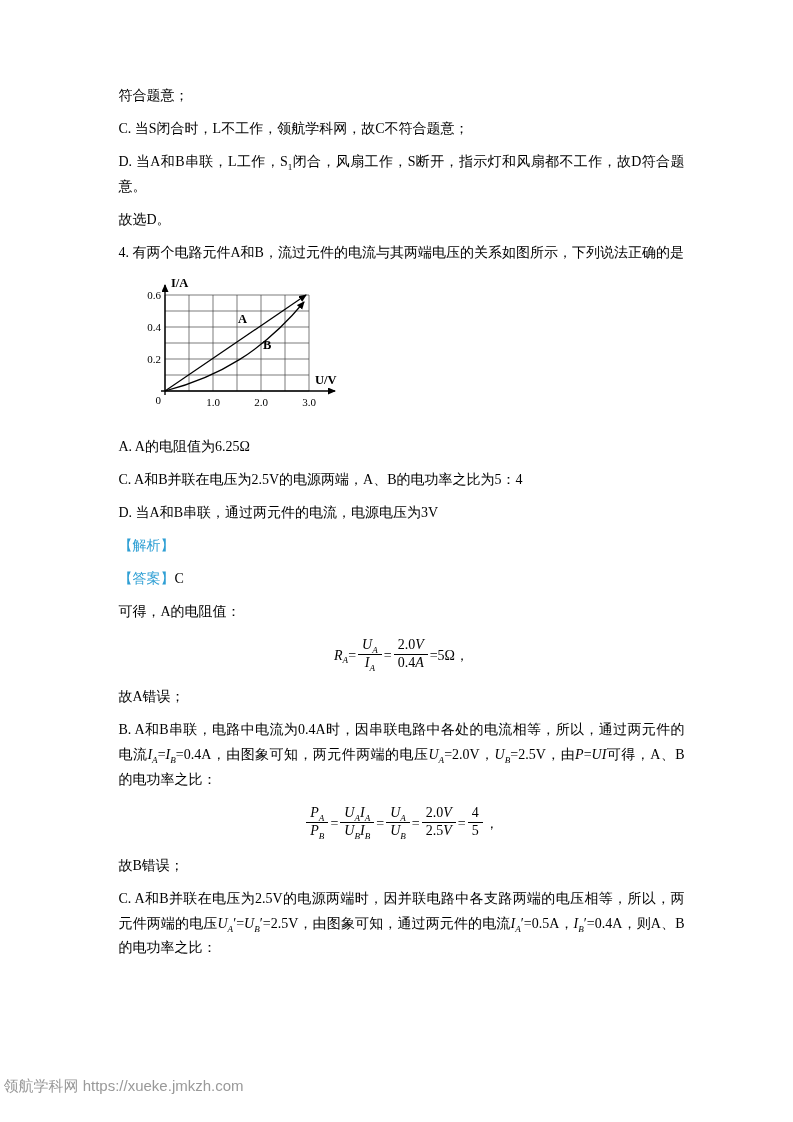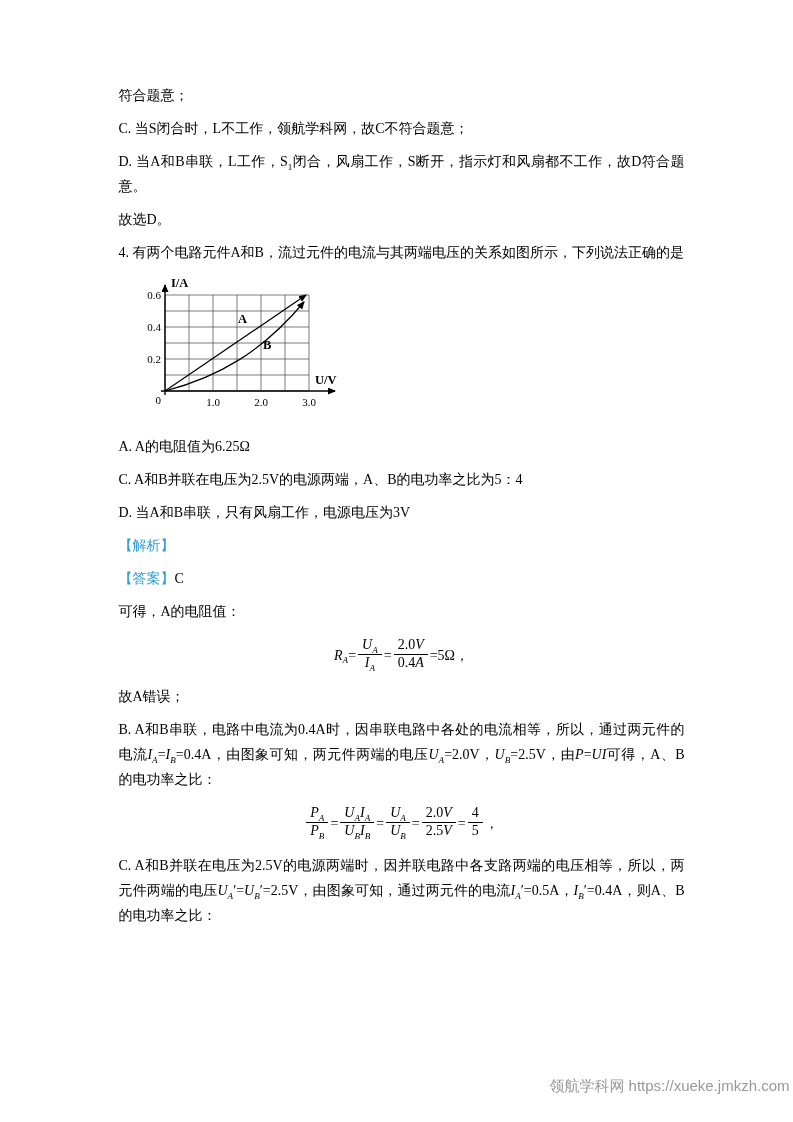--- a/index.html
+++ b/index.html
@@ -39,21 +39,21 @@
   .fr-d { display: block; padding: 0 4px; }
   .formula { text-align: center; margin: 14px 0 12px; font-size: 14px; }
   .graph-wrap { margin: 6px 0 10px 12px; }
   .graph-wrap svg { display: block; }
   .svg-txt { font-family: "Liberation Serif", serif; font-size: 11px; fill: #000; }
   .svg-lab { font-family: "Liberation Serif", serif; font-size: 12.5px; font-weight: 600; fill: #000; }
   .footer {
     position: absolute;
     left: 0; right: 0;
     bottom: 26px;
-    text-align: right;
+    text-align: left;
     color: #999;
     font-family: "Liberation Sans", sans-serif;
     font-size: 15px;
   }
 </style>
 </head>
 <body>
 
 <div class="page">
   <div class="content">
@@ -109,30 +109,31 @@
         <text class="svg-txt" x="82" y="133" text-anchor="middle">1.0</text>
         <text class="svg-txt" x="130" y="133" text-anchor="middle">2.0</text>
         <text class="svg-txt" x="178" y="133" text-anchor="middle">3.0</text>
         <text class="svg-lab" x="107" y="50">A</text>
         <text class="svg-lab" x="132" y="76">B</text>
       </svg>
     </div>
 
     <p><span>A. A的电阻值为6.25Ω</span></p>
     <p><span>C. A和B并联在电压为2.5V的电源两端，A、B的电功率之比为5：4</span></p>
-    <p><span>D. 当A和B串联，只有风扇工作，电源电压为3V</span></p>
+    <p><span>D. 当A和B串联，通过两元件的电流，电源电压为3V</span></p>
 
     <p><span class="accent">【解析】</span></p>
     <p><span class="accent">【答案】</span><span>C</span></p>
 
     <p><span>可得，A的电阻值：</span></p>
     <div class="formula"><span class="it">R</span><sub class="it">A</sub><span>=</span><span class="frac"><span class="fr-n"><span class="it">U</span><sub class="it">A</sub></span><span class="fr-d"><span class="it">I</span><sub class="it">A</sub></span></span><span>=</span><span class="frac"><span class="fr-n"><span>2.0</span><span class="it">V</span></span><span class="fr-d"><span>0.4</span><span class="it">A</span></span></span><span>=5Ω，</span></div>
     <p><span>故A错误；</span></p>
 
     <p><span>B. A和B串联，电路中电流为0.4A时，因串联电路中各处的电流相等，所以，通过两元件的电流</span><span class="it">I</span><sub class="it">A</sub><span>=</span><span class="it">I</span><sub class="it">B</sub><span>=0.4A，由图象可知，两元件两端的电压</span><span class="it">U</span><sub class="it">A</sub><span>=2.0V，</span><span class="it">U</span><sub class="it">B</sub><span>=2.5V，由</span><span class="it">P</span><span>=</span><span class="it">UI</span><span>可得，A、B的电功率之比：</span></p>
     <div class="formula"><span class="frac"><span class="fr-n"><span class="it">P</span><sub class="it">A</sub></span><span class="fr-d"><span class="it">P</span><sub class="it">B</sub></span></span><span>=</span><span class="frac"><span class="fr-n"><span class="it">U</span><sub class="it">A</sub><span class="it">I</span><sub class="it">A</sub></span><span class="fr-d"><span class="it">U</span><sub class="it">B</sub><span class="it">I</span><sub class="it">B</sub></span></span><span>=</span><span class="frac"><span class="fr-n"><span class="it">U</span><sub class="it">A</sub></span><span class="fr-d"><span class="it">U</span><sub class="it">B</sub></span></span><span>=</span><span class="frac"><span class="fr-n"><span>2.0</span><span class="it">V</span></span><span class="fr-d"><span>2.5</span><span class="it">V</span></span></span><span>=</span><span class="frac"><span class="fr-n"><span>4</span></span><span class="fr-d"><span>5</span></span></span><span>，</span></div>
+    <p><span>故B错误；</span></p>
 
     <p><span>C. A和B并联在电压为2.5V的电源两端时，因并联电路中各支路两端的电压相等，所以，两元件两端的电压</span><span class="it">U</span><sub class="it">A</sub><span>′=</span><span class="it">U</span><sub class="it">B</sub><span>′=2.5V，由图象可知，通过两元件的电流</span><span class="it">I</span><sub class="it">A</sub><span>′=0.5A，</span><span class="it">I</span><sub class="it">B</sub><span>′=0.4A，则A、B的电功率之比：</span></p>
 
   </div>
 
   <div class="footer">领航学科网 https://xueke.jmkzh.com</div>
 </div>
 
 </body></html>

